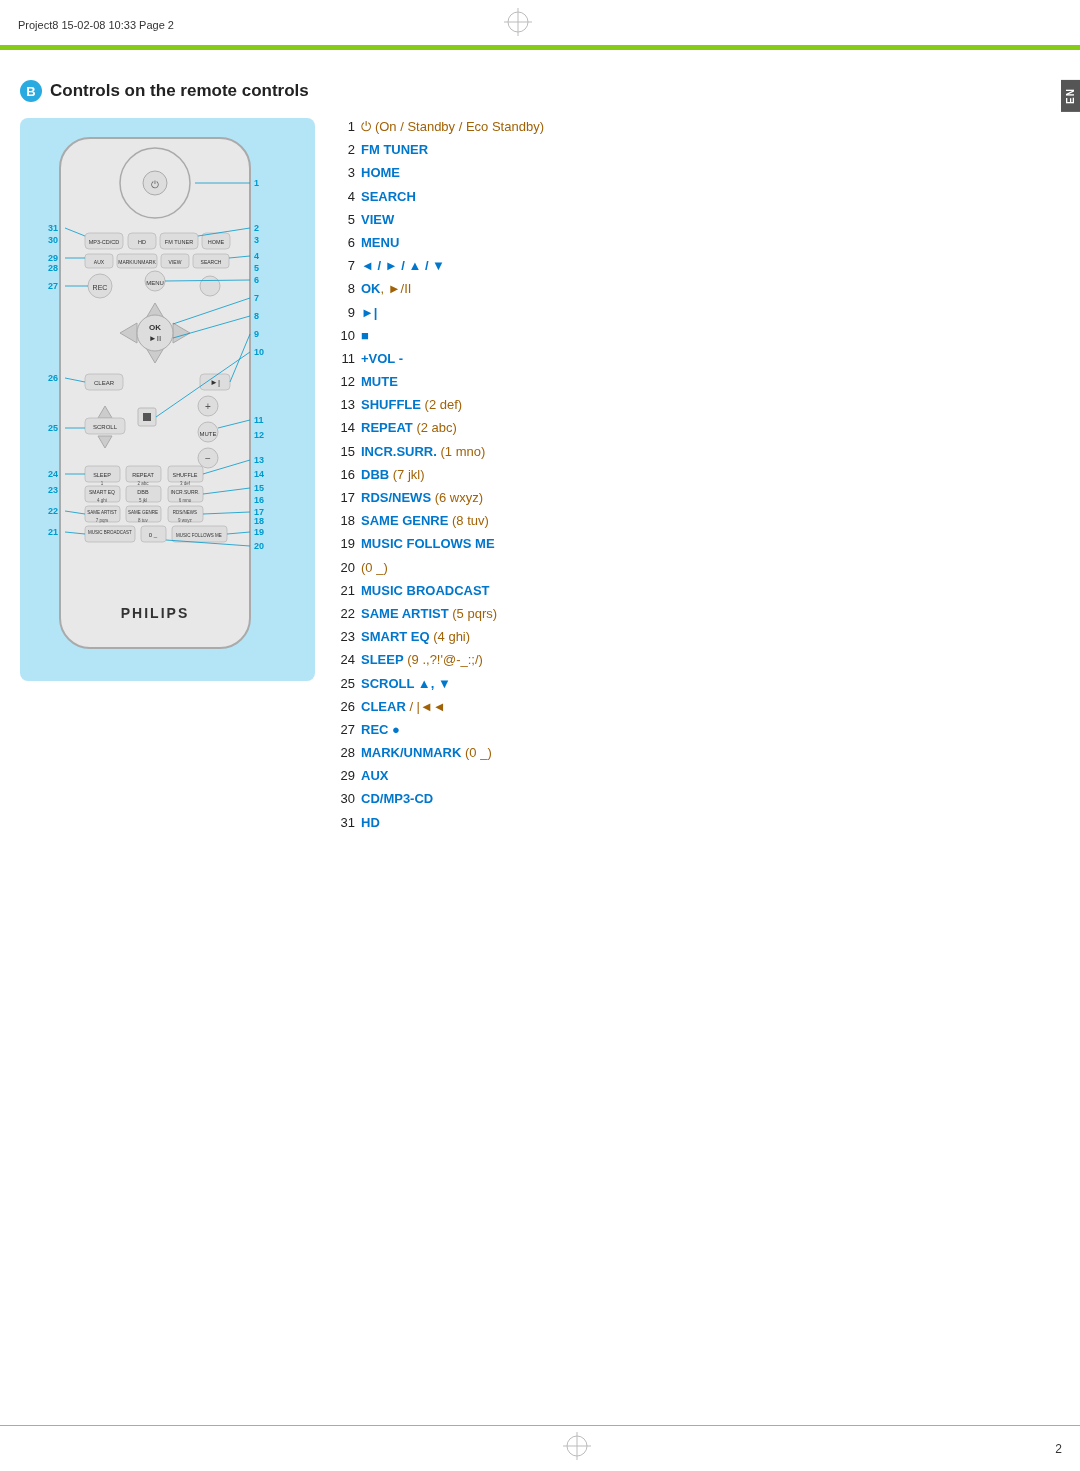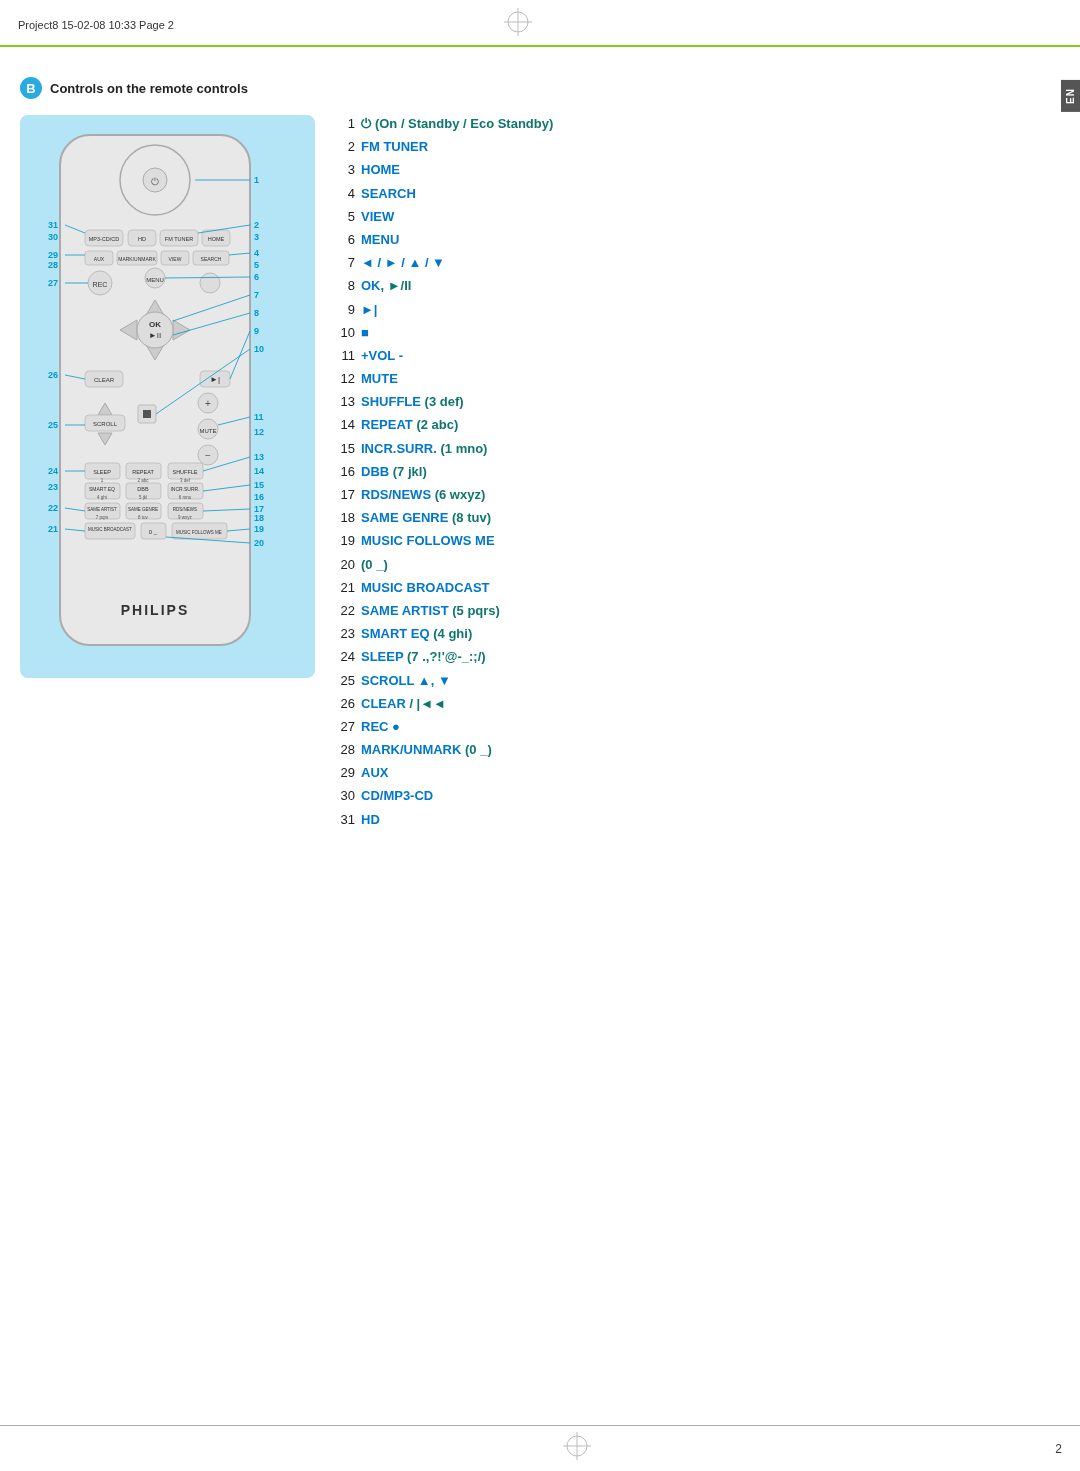--- a/index.html
+++ b/index.html
@@ -12,21 +12,21 @@
       color: #222;
       position: relative;
     }
 
     
     .header-bar {
       display: flex;
       justify-content: space-between;
       align-items: center;
       padding: 8px 18px 0 18px;
-      border-bottom: 2px solid #84cc16;
+      border-bottom: 5px solid #84cc16;
       padding-bottom: 4px;
     }
     .header-text {
       font-size: 11px;
       color: #333;
     }
     .header-crosshair {
       font-size: 18px;
       color: #bbb;
       text-align: center;
@@ -68,21 +68,21 @@
       font-weight: bold;
       font-size: 13px;
       width: 22px;
       height: 22px;
       border-radius: 50%;
       display: flex;
       align-items: center;
       justify-content: center;
     }
     .section-title {
-      font-size: 13px;
+      font-size: 17px;
       font-weight: bold;
       color: #222;
     }
 
     
     .content-row {
       display: flex;
       gap: 20px;
       align-items: flex-start;
     }
@@ -119,22 +119,22 @@
     }
     .item-label {
       font-size: 13px;
     }
     .item-label .blue {
       color: #0077cc;
       font-weight: bold;
       text-transform: uppercase;
     }
     .item-label .normal {
-      color: #0f766e;
-      font-weight: bold;
+      color: #a16207;
+      font-weight: normal;
     }
 
     
     .footer-bar {
       position: absolute;
       bottom: 0;
       left: 0;
       right: 0;
       display: flex;
       justify-content: space-between;
@@ -420,21 +420,21 @@
         <div class="list-item">
           <span class="item-num">11</span>
           <span class="item-label"><span class="blue">+VOL -</span></span>
         </div>
         <div class="list-item">
           <span class="item-num">12</span>
           <span class="item-label"><span class="blue">MUTE</span></span>
         </div>
         <div class="list-item">
           <span class="item-num">13</span>
-          <span class="item-label"><span class="blue">SHUFFLE</span><span class="normal"> (3 def)</span></span>
+          <span class="item-label"><span class="blue">SHUFFLE</span><span class="normal"> (2 def)</span></span>
         </div>
         <div class="list-item">
           <span class="item-num">14</span>
           <span class="item-label"><span class="blue">REPEAT</span><span class="normal"> (2 abc)</span></span>
         </div>
         <div class="list-item">
           <span class="item-num">15</span>
           <span class="item-label"><span class="blue">INCR.SURR.</span><span class="normal"> (1 mno)</span></span>
         </div>
         <div class="list-item">
@@ -464,21 +464,21 @@
         <div class="list-item">
           <span class="item-num">22</span>
           <span class="item-label"><span class="blue">SAME ARTIST</span><span class="normal"> (5 pqrs)</span></span>
         </div>
         <div class="list-item">
           <span class="item-num">23</span>
           <span class="item-label"><span class="blue">SMART EQ</span><span class="normal"> (4 ghi)</span></span>
         </div>
         <div class="list-item">
           <span class="item-num">24</span>
-          <span class="item-label"><span class="blue">SLEEP</span><span class="normal"> (7 .,?!'@-_:;/)</span></span>
+          <span class="item-label"><span class="blue">SLEEP</span><span class="normal"> (9 .,?!'@-_:;/)</span></span>
         </div>
         <div class="list-item">
           <span class="item-num">25</span>
           <span class="item-label"><span class="blue">SCROLL ▲, ▼</span></span>
         </div>
         <div class="list-item">
           <span class="item-num">26</span>
           <span class="item-label"><span class="blue">CLEAR</span><span class="normal"> / |◄◄</span></span>
         </div>
         <div class="list-item">

